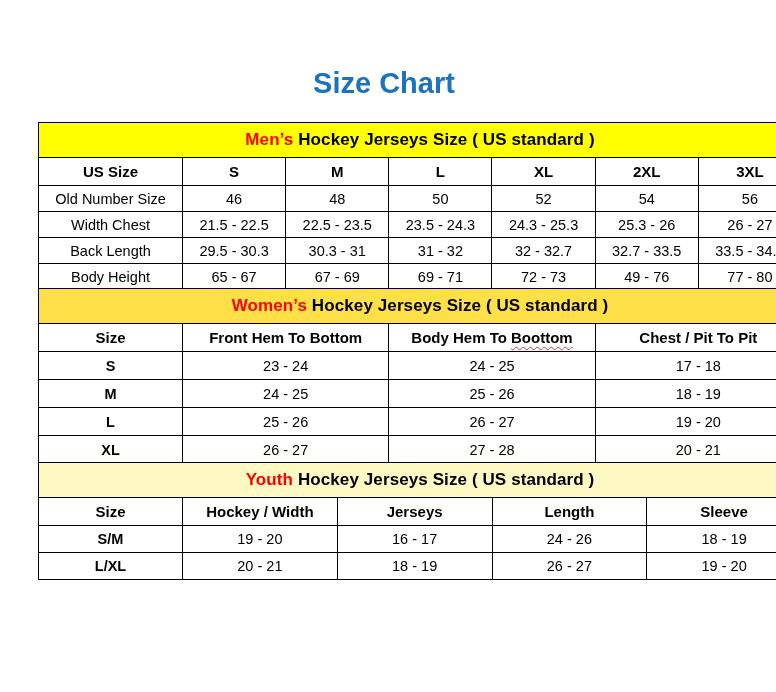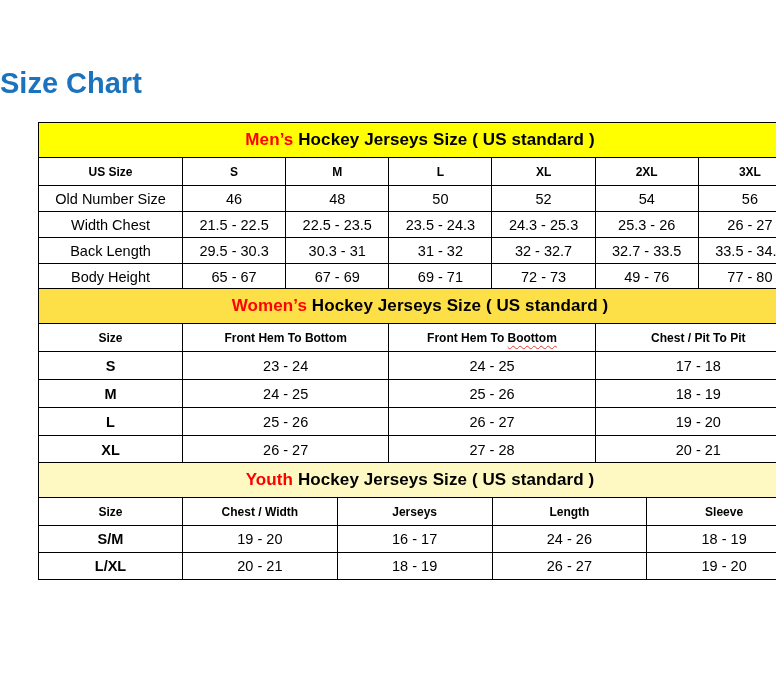--- a/index.html
+++ b/index.html
@@ -11,20 +11,21 @@
     width: 776px;
     height: 692px;
     font-family: "Liberation Sans", sans-serif;
     color: #000000;
     overflow: hidden;
   }
   .page-title {
     margin: 0;
     padding: 66px 8px 0 0;
     height: 56px;
+    text-align: center;
     font-size: 29px;
     line-height: 34px;
     font-weight: bold;
     letter-spacing: 0px;
   }
   .chart-wrap {
     width: 764px;
     margin-left: 38px;
   }
   table.size-table {
@@ -46,21 +47,21 @@
   }
   col.first-col { width: 144px; }
   td.caption {
     height: 34px;
     font-size: 17px;
     font-weight: bold;
     letter-spacing: 0.1px;
   } 
   tr.header-row th {
     height: 27px;
-    font-size: 12px;
+    font-size: 15px;
     font-weight: bold;
     text-align: center;
   }
   table.size-table tbody td {
     font-size: 14.5px;
     font-weight: normal;
   }
   table[data-table="men"]    tbody tr { height: 26px; }
   table[data-table="women"]  tbody tr { height: 28px; }
   table[data-table="youth"]  tbody tr { height: 27px; }
@@ -152,21 +153,21 @@
         <col>
         <col>
       </colgroup>
       <thead>
         <tr class="caption-row">
           <td colspan="4" class="caption" style="background: #fde047;"><span style="color: rgb(255, 0, 0);">Women’s</span><span> Hockey Jerseys Size ( US standard )</span></td>
         </tr>
         <tr class="header-row">
           <th>Size</th>
           <th>Front Hem To Bottom</th>
-          <th><span>Front Hem To </span><span class="misspelled" style="text-decoration-color: rgb(224, 60, 49);">Boottom</span></th>
+          <th><span>Body Hem To </span><span class="misspelled" style="text-decoration-color: rgb(224, 60, 49);">Boottom</span></th>
           <th>Chest / Pit To Pit</th>
         </tr>
       </thead>
       <tbody>
         <tr>
           <td class="row-label">S</td>
           <td>23 - 24</td>
           <td>24 - 25</td>
           <td>17 - 18</td>
         </tr>
@@ -197,21 +198,21 @@
         <col>
         <col>
         <col>
       </colgroup>
       <thead>
         <tr class="caption-row">
           <td colspan="5" class="caption" style="background: #fef9c3;"><span style="color: rgb(255, 0, 0);">Youth</span><span> Hockey Jerseys Size ( US standard )</span></td>
         </tr>
         <tr class="header-row">
           <th>Size</th>
-          <th>Chest / Width</th>
+          <th>Hockey / Width</th>
           <th>Jerseys</th>
           <th>Length</th>
           <th>Sleeve</th>
         </tr>
       </thead>
       <tbody>
         <tr>
           <td class="row-label">S/M</td>
           <td>19 - 20</td>
           <td>16 - 17</td>

